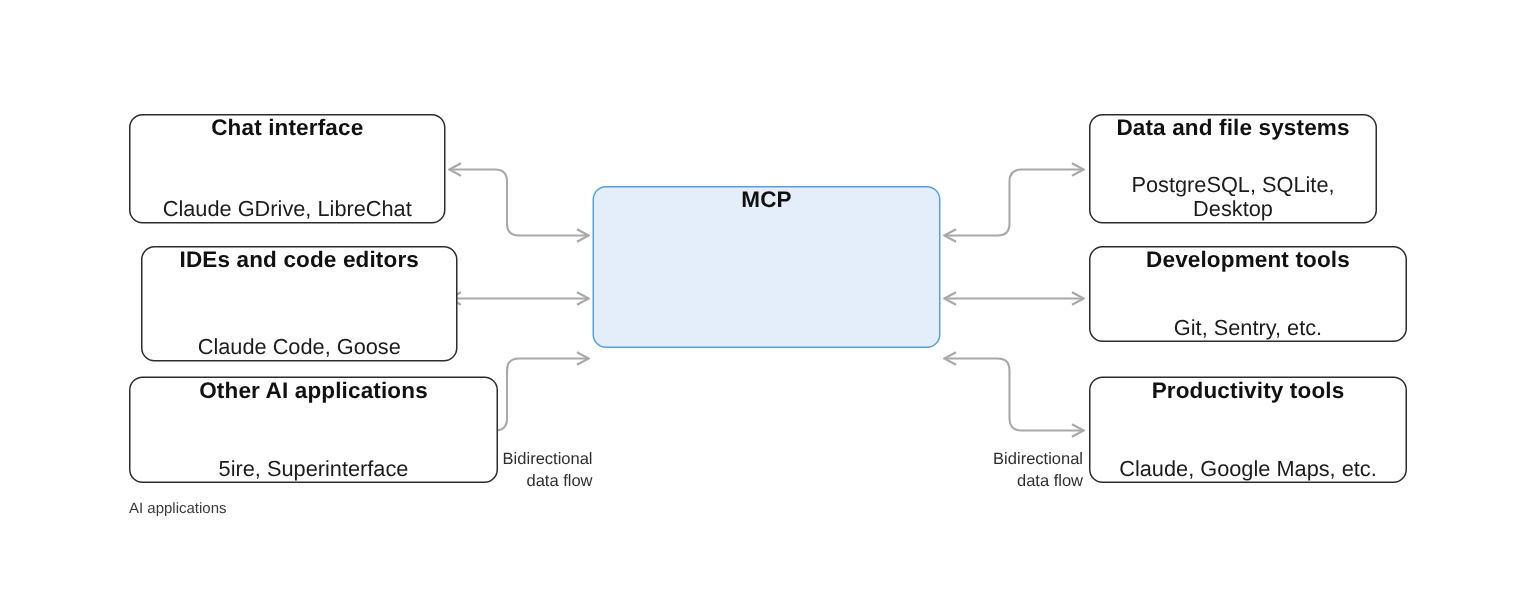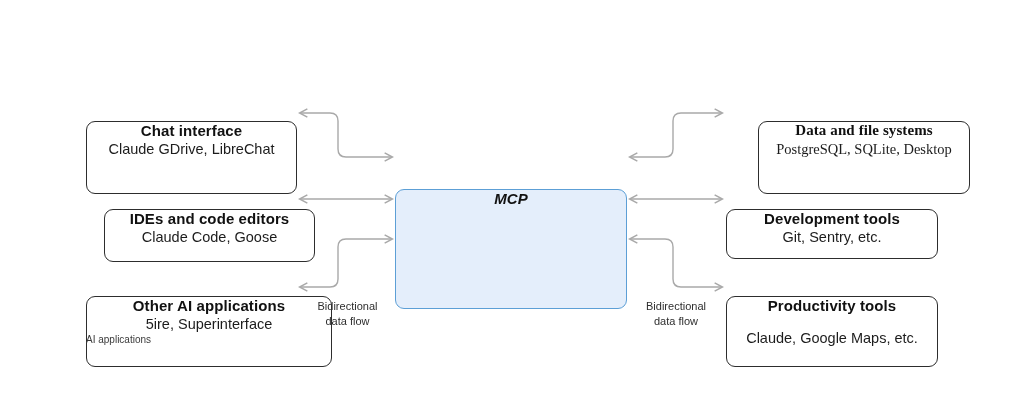--- a/index.html
+++ b/index.html
@@ -12,52 +12,51 @@
     overflow: hidden;
   }
   svg.wires { position: absolute; left: 0; top: 0; width: 1024px; height: 400px; }
   .node {
     position: absolute;
     background: #ffffff;
     border: 1.5px solid #2d2d2d;
     border-radius: 9px;
     display: flex;
     flex-direction: column;
-    justify-content: flex-start;
+    justify-content: space-between;
     align-items: center;
     text-align: center;
     gap: 2px;
     box-sizing: border-box;
-    margin-top: 45px;
   }
   .node .title   { font-weight: bold; font-size: 15px; color: #111111; letter-spacing: 0.1px; }
   .node .subtitle{ font-size: 14.5px; color: #1c1c1c; }
   .node.mcp { background: #e4eefb; border: 1.5px solid #5c9fd6; }
   .caption {
     position: absolute;
     font-size: 10px;
     color: #3a3a3a;
     text-align: left;
   }
   .flow-label {
     position: absolute;
     font-size: 11px;
     color: #2e2e2e;
-    text-align: center;
+    text-align: right;
     line-height: 1.35;
   }
   
   #node-left-0  { left: 86px;  top: 76px;  width: 211px; height: 73px; }
-  #node-left-1  { left: 104px;  top: 164px; width: 211px; height: 53px; }
+  #node-left-1  { left: 94px;  top: 164px; width: 211px; height: 77px; }
   #node-left-2  { left: 86px;  top: 251px; width: 246px; height: 71px; }
   
-  #node-center  { left: 395px; top: 144px; width: 232px; height: 120px; font-style: italic; }
+  #node-center  { left: 395px; top: 124px; width: 232px; height: 108px; }
   
-  #node-right-0 { left: 758px; top: 76px;  width: 212px; height: 73px; font-family: Liberation Serif, serif; }
-  #node-right-1 { left: 726px; top: 164px; width: 212px; height: 50px; }
+  #node-right-0 { left: 726px; top: 76px;  width: 192px; height: 73px; }
+  #node-right-1 { left: 726px; top: 164px; width: 212px; height: 64px; }
   #node-right-2 { left: 726px; top: 251px; width: 212px; height: 71px; gap: 16px; }
   
   #caption-left  { left: 86px;  top: 334px; width: 211px; }
   #caption-right { left: 726px; top: 334px; width: 212px; }
   
   #flow-label-left  { left: 300px; top: 299px; width: 95px; }
   #flow-label-right { left: 630px; top: 299px; width: 92px; }
 </style>
 </head>
 <body>

